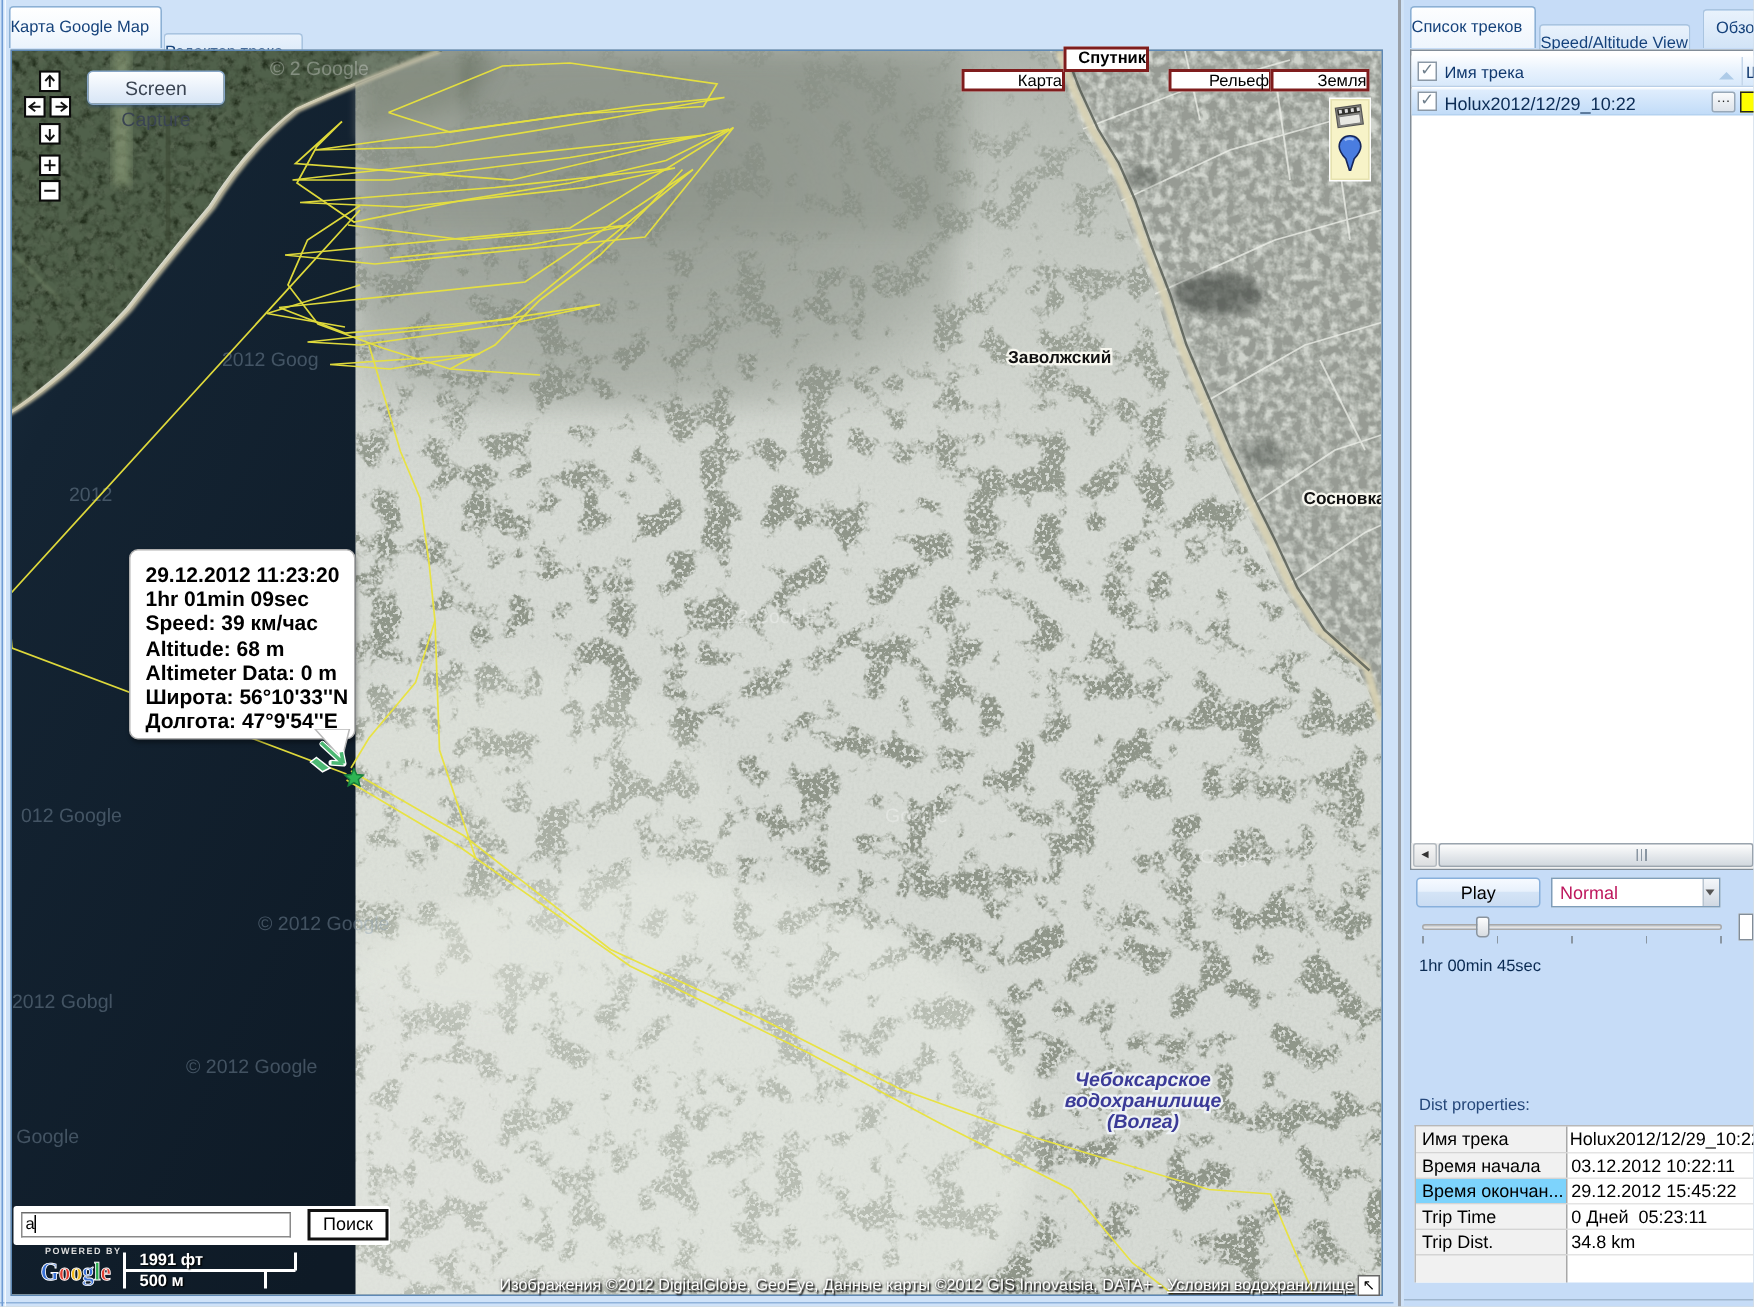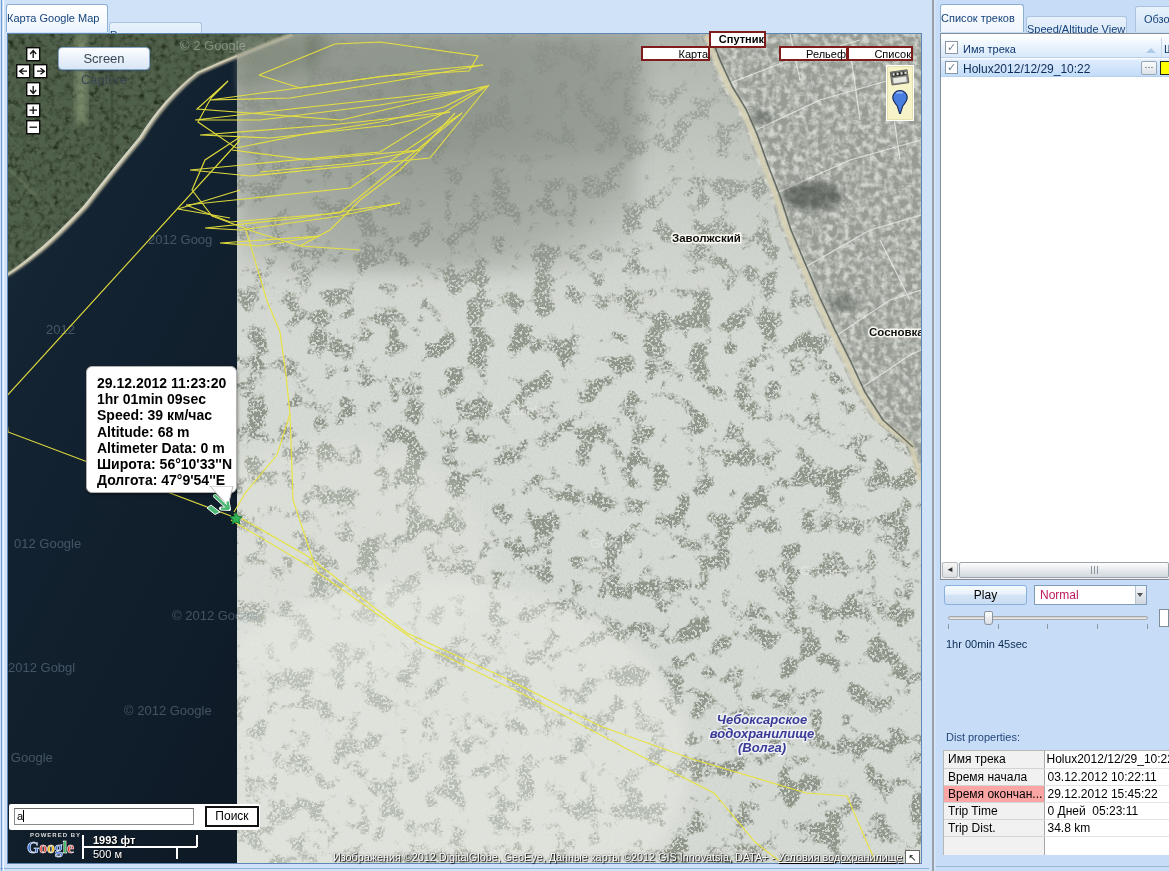--- a/index.html
+++ b/index.html
@@ -195,21 +195,21 @@
 <path d="M23,26.2 L30,26.2 M26.5,23.2 L30.4,26.2 L26.5,29.2"></path>
 <path d="M19.2,41 L19.2,48 M16.2,45 L19.2,48.4 L22.2,45"></path>
 <path d="M19.2,61.5 L19.2,69 M15.5,65.2 L23,65.2"></path>
 <path d="M15.5,82.2 L23,82.2"></path>
 </g>
 </svg>
 <div class="abs" style="left:58px;top:47px;width:92px;height:23px;background:linear-gradient(#fdfeff,#e8f0fa 55%,#d8e6f6);border:1px solid #87a6c8;border-radius:4px;box-shadow:0 1px 2px rgba(40,70,110,.5);font-size:13px;color:#3a4452;text-align:center;line-height:21px;z-index:5">Screen Capture</div>
 <div class="mapbtn" style="left:641px;top:46px;width:69px">Карта</div>
 <div class="mapbtn" style="left:709px;top:31px;width:57px;height:17px;border-width:2px;font-weight:bold;line-height:13px">Спутник</div>
 <div class="mapbtn" style="left:779px;top:46px;width:69px">Рельеф</div>
-<div class="mapbtn" style="left:847px;top:46px;width:66px">Список</div>
+<div class="mapbtn" style="left:847px;top:46px;width:66px">Земля</div>
 
 <div class="abs" style="left:887px;top:66px;width:26px;height:54px;background:#f7f3c8;border:1px solid #e6e2b0;box-shadow:0 0 0 1px #fff;z-index:5"></div>
 <svg class="abs" style="left:889px;top:69px;z-index:6" width="22" height="48" viewBox="0 0 22 48">
 <g>
 <rect x="2" y="2" width="17" height="13" fill="#8a8a84" stroke="#555" stroke-width="0.8" transform="rotate(-8 10 8)"></rect>
 <rect x="3" y="3" width="15" height="4" fill="#30302c" transform="rotate(-8 10 8)"></rect>
 <rect x="4" y="3.5" width="2" height="2.5" fill="#ddd" transform="rotate(-8 10 8)"></rect>
       <rect x="8" y="3.5" width="2" height="2.5" fill="#ddd" transform="rotate(-8 10 8)"></rect>
       <rect x="12" y="3.5" width="2" height="2.5" fill="#ddd" transform="rotate(-8 10 8)"></rect>
       <rect x="16" y="3.5" width="2" height="2.5" fill="#ddd" transform="rotate(-8 10 8)"></rect>
@@ -236,22 +236,22 @@
 <div class="abs" style="left:27px;top:839px;z-index:5;font-family:'Liberation Serif',serif;font-weight:bold;font-size:17px;line-height:17px;-webkit-text-stroke:0.6px #fff;transform:scaleX(0.92);transform-origin:0 0"><span style="color:#3a72d8">G</span><span style="color:#e23d30">o</span><span style="color:#f0b818">o</span><span style="color:#3a72d8">g</span><span style="color:#2aae4e">l</span><span style="color:#e23d30">e</span></div>
 
 <svg class="abs" style="left:80px;top:832px;z-index:5" width="125" height="32" viewBox="0 0 125 32">
 <g stroke="#fff" stroke-width="2" fill="none">
 <path d="M3,3 L3,27"></path>
       <path d="M3,15 L117,15"></path>
       <path d="M117,3 L117,15"></path>
       <path d="M97,15 L97,27"></path>
 </g>
 </svg>
-<div class="abs" style="left:93px;top:834px;font-size:11px;font-weight:bold;color:#fff;text-shadow:1px 1px 1px #000;z-index:6">1993 фт</div>
-<div class="abs" style="left:93px;top:848px;font-size:11px;font-weight:normal;color:#fff;text-shadow:1px 1px 1px #000;z-index:6">500 м</div>
+<div class="abs" style="left:93px;top:834px;font-size:11px;font-weight:bold;color:#fff;text-shadow:1px 1px 1px #000;z-index:6">1991 фт</div>
+<div class="abs" style="left:93px;top:848px;font-size:11px;font-weight:bold;color:#fff;text-shadow:1px 1px 1px #000;z-index:6">500 м</div>
 
 <div class="abs" style="left:333px;top:851px;font-size:10.8px;color:#fff;text-shadow:1px 1px 1px rgba(0,0,0,.95),0 0 2px rgba(0,0,0,.6);z-index:5;white-space:nowrap">Изображения ©2012 DigitalGlobe, GeoEye, Данные карты ©2012 GIS Innovatsia, DATA+ - <span style="text-decoration:underline">Условия водохранилище</span></div>
 <div class="abs" style="left:905px;top:850px;width:15px;height:14px;background:#fff;border:1px solid #666;z-index:6;font-size:10px;line-height:13px;text-align:center;color:#000">↖</div>
 
 <div class="abs" style="left:0;top:868px;width:929px;height:1px;background:#8fb2da"></div>
 
 <div class="abs" style="left:932px;top:0;width:2px;height:871px;background:#9aa0a8"></div>
 
 <div class="abs" style="left:936px;top:0;width:233px;height:871px;background:#c6dcf7"></div>
 <div class="tab tabA" style="left:940px;top:4px;width:84px;height:28px;line-height:26px;background:linear-gradient(#fdfeff,#eef5fd)">Список треков</div>
@@ -296,21 +296,21 @@
 <tbody>
         <tr style="height:17px">
           <td style="width:100px;background:#f1f1f1;border-right:1px solid #a8a8a8;border-bottom:1px solid #d4d4d4;padding:0 0 0 4px;white-space:nowrap;overflow:hidden">Имя трека</td>
           <td style="border-bottom:1px solid #e4e4e4;padding:0 0 0 2px;white-space:nowrap;overflow:hidden">Holux2012/12/29_10:22</td>
         </tr>
 <tr style="height:17px">
           <td style="background:#f1f1f1;border-right:1px solid #a8a8a8;border-bottom:1px solid #d4d4d4;padding:0 0 0 4px;white-space:nowrap;overflow:hidden">Время начала</td>
           <td style="border-bottom:1px solid #e4e4e4;padding:0 0 0 3px">03.12.2012 10:22:11</td>
         </tr>
 <tr style="height:17px">
-          <td style="background:#fca5a5;border-right:1px solid #a8a8a8;border-bottom:1px solid #d4d4d4;padding:0 0 0 4px;white-space:nowrap;overflow:hidden">Время окончан...</td>
+          <td style="background:#7dd3fc;border-right:1px solid #a8a8a8;border-bottom:1px solid #d4d4d4;padding:0 0 0 4px;white-space:nowrap;overflow:hidden">Время окончан...</td>
           <td style="border-bottom:1px solid #e4e4e4;padding:0 0 0 3px">29.12.2012 15:45:22</td>
         </tr>
 <tr style="height:17px">
           <td style="background:#f1f1f1;border-right:1px solid #a8a8a8;border-bottom:1px solid #d4d4d4;padding:0 0 0 4px;white-space:nowrap;overflow:hidden">Trip Time</td>
           <td style="border-bottom:1px solid #e4e4e4;padding:0 0 0 3px">0 Дней&nbsp; 05:23:11</td>
         </tr>
 <tr style="height:17px">
           <td style="background:#f1f1f1;border-right:1px solid #a8a8a8;border-bottom:1px solid #d4d4d4;padding:0 0 0 4px;white-space:nowrap;overflow:hidden">Trip Dist.</td>
           <td style="border-bottom:1px solid #e4e4e4;padding:0 0 0 3px">34.8 km</td>
         </tr>

